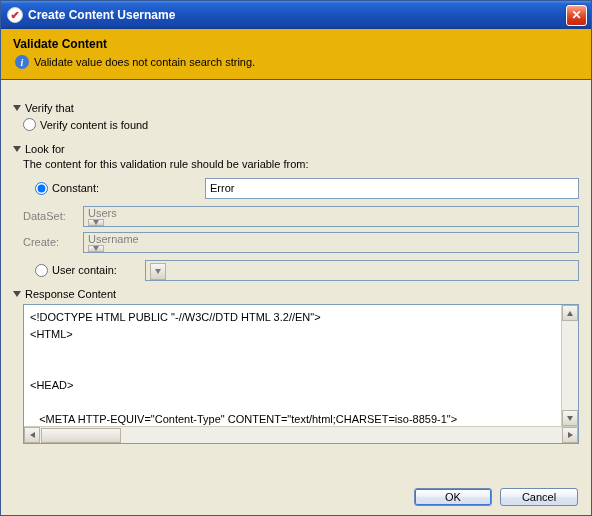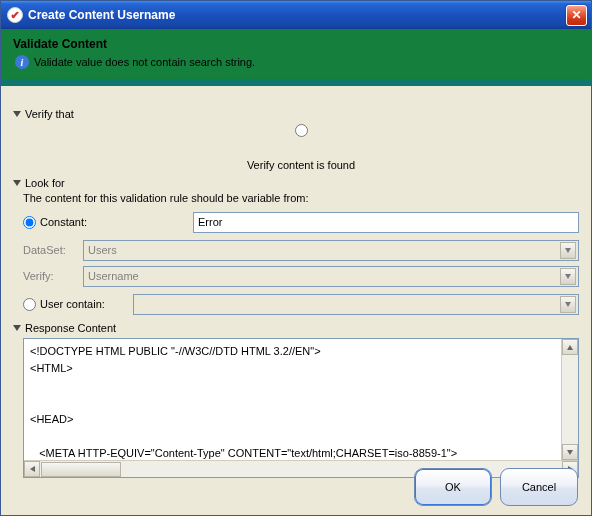--- a/index.html
+++ b/index.html
@@ -43,22 +43,22 @@
     font-weight: bold;
     font-size: 12px;
     display: flex;
     align-items: center;
     justify-content: center;
     cursor: pointer;
     box-shadow: 0 0 2px rgba(0,0,0,0.4);
   }
 
   .header-panel {
-    background: #15803d;
-    border-bottom: 7px solid #0f766e;
+    background: #eab308;
+    border-bottom: 1px solid #0f766e;
     padding: 8px 12px 10px 12px;
   }
   .header-panel h1 {
     font-size: 12px;
     font-weight: bold;
     margin-bottom: 4px;
   }
   .info-row { display: flex; align-items: center; gap: 5px; padding-left: 2px; }
   .info-icon {
     width: 14px; height: 14px; border-radius: 7px;
@@ -79,60 +79,59 @@
     cursor: pointer;
   }
   .caret-down {
     display: inline-block; width: 0; height: 0;
     border-left: 4px solid transparent;
     border-right: 4px solid transparent;
     border-top: 6px solid #4a4a4a;
   }
 
   .radio-row {
-    display: flex; align-items: center; gap: 22px;
+    display: flex; align-items: center; gap: 4px;
     padding: 2px 0 2px 10px;
-    flex-direction: column;
   }
   .radio-row input[type=radio] { margin: 0; }
   .radio-selected {
     border: 1px dotted #555;
     padding: 0 2px;
     display: inline-block;
   }
 
   .sub-text { padding: 1px 0 4px 10px; }
 
   .lookfor-grid {
     padding-left: 10px;
   }
   .lf-row {
     display: flex; align-items: center;
     min-height: 24px;
     margin: 2px 0;
   }
-  .lf-radio-cell { width: 110px; display: flex; align-items: center; gap: 4px; }
+  .lf-radio-cell { width: 110px; display: flex; align-items: center; gap: 4px; margin-left: 12px; }
   .lf-label-cell { width: 60px; color: #808080; }
   .lf-input-cell { flex: 1; }
 
   input[type=text].txt, .combo {
     width: 100%;
     height: 21px;
     border: 1px solid #7f9db9;
     background: #fff;
     padding: 0 4px;
     font-family: Tahoma, Arial, sans-serif;
     font-size: 11px;
   }
   .txt.disabled, .combo.disabled {
     background: #ece9d8;
     color: #808080;
   }
   .combo {
-    display: flex; align-items: center; justify-content: space-between;
+    display: flex; justify-content: space-between; flex-direction: column;
   }
   .combo-btn {
     width: 16px; height: 17px;
     background: linear-gradient(to bottom,#f6f6f2,#d8d4c8);
     border: 1px solid #b8b4a5;
     display: flex; align-items:center; justify-content:center;
     margin-right: -2px;
   }
   .combo-btn .caret-down { border-top-color:#7a7a7a; border-left-width:3px; border-right-width:3px; border-top-width:5px;}
 
@@ -178,23 +177,23 @@
   .hthumb{height:15px;width:80px;margin-left:1px;background:linear-gradient(to bottom,#f6f6f2,#ddd9cd);border:1px solid #b8b4a5;}
   .hscroll .spacer{flex:1;}
 
   .button-bar {
     position: absolute;
     bottom: 10px; right: 14px;
     display: flex; gap: 8px;
   }
   .btn {
     min-width: 78px;
-    height: 38px;
+    height: 18px;
     border: 1px solid #6e8ab6;
-    border-radius: 9px;
+    border-radius: 3px;
     background: linear-gradient(to bottom,#ffffff,#eef2f8 45%,#dde5f1 55%,#d4def0);
     font-family: Tahoma, Arial, sans-serif;
     font-size: 11px;
     cursor: pointer;
   }
   .btn.primary {
     box-shadow: 0 0 0 1px #3b78d8 inset;
   }
 </style>
 </head>
@@ -220,21 +219,21 @@
 
   <div class="section-header">
     <span class="caret-down"></span>
     <span>Verify that</span>
   </div>
   <div class="radio-row">
     <input type="radio" name="vt" style="">
     <label>Verify content is found</label>
   </div>
 
-  <div class="section-header" style="">
+  <div class="section-header" style="margin-top:6px">
     <span class="caret-down"></span>
     <span>Look for</span>
   </div>
   <div class="sub-text">The content for this validation rule should be variable from:</div>
 
   <div class="lookfor-grid">
     <div class="lf-row">
       <div class="lf-radio-cell">
         <input type="radio" name="lf" checked="" style="">
         <label>Constant:</label>
@@ -252,21 +251,21 @@
           <div class="lf-input-cell">
             <div class="combo disabled">
               <span>Users</span>
               <div class="combo-btn">
                   <span class="caret-down"></span>
                 </div>
             </div>
           </div>
         </div>
         <div class="lf-row">
-          <div class="lf-label-cell">Verify:</div>
+          <div class="lf-label-cell">Create:</div>
           <div class="lf-input-cell">
             <div class="combo disabled">
               <span>Username</span>
               <div class="combo-btn">
                   <span class="caret-down"></span>
                 </div>
             </div>
           </div>
         </div>
       </div>

